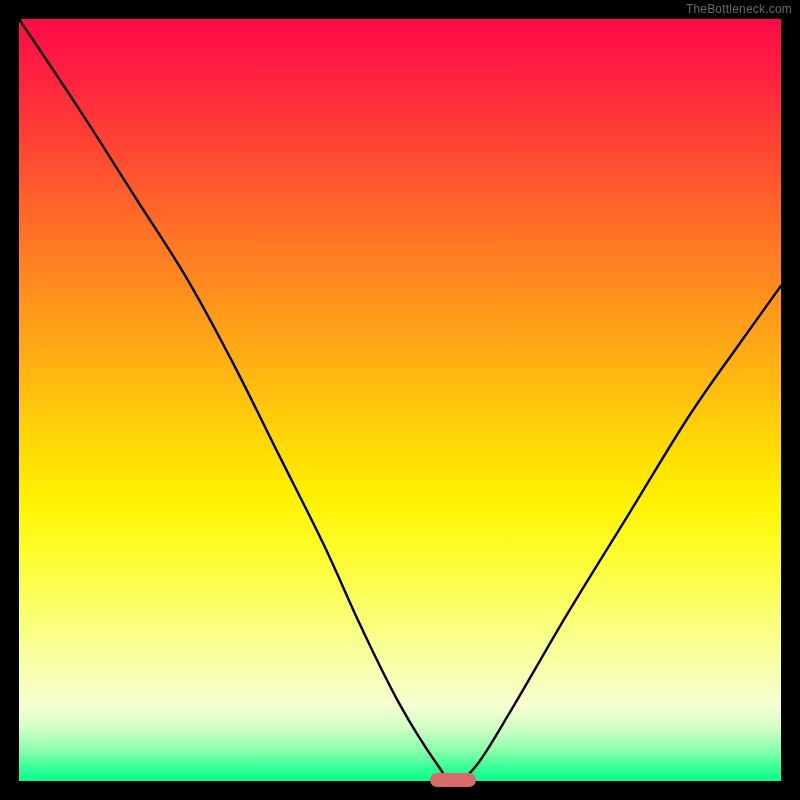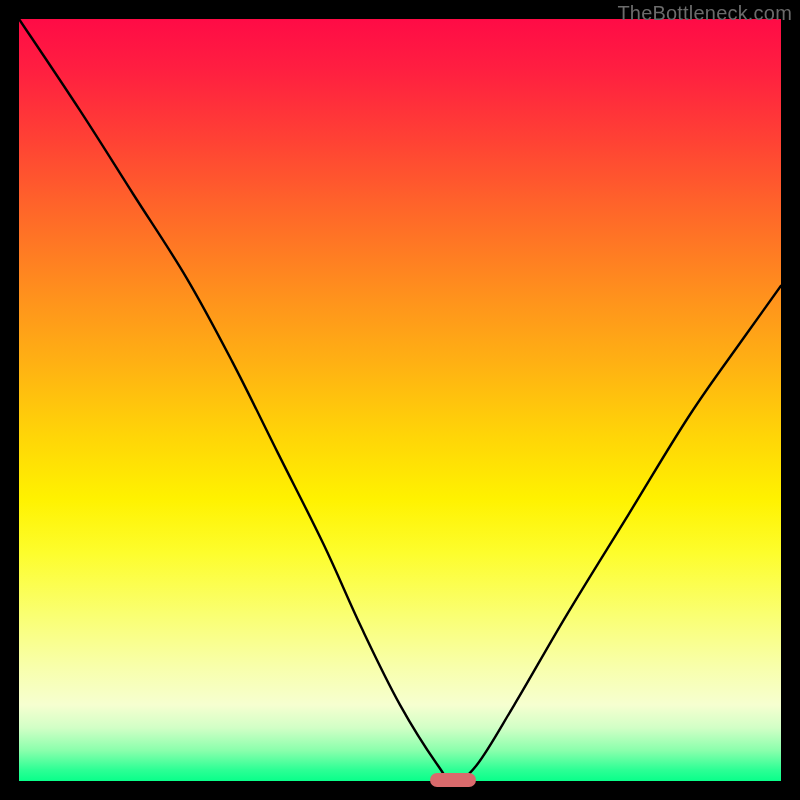--- a/index.html
+++ b/index.html
@@ -53,21 +53,21 @@
     position: absolute;
     height: 14px;
     border-radius: 7px;
     background: #d96a6c;
   }
   .watermark {
     position: absolute;
     top: 2px;
     right: 8px;
     color: #6b6b6b;
-    font-size: 20px;
+    font-size: 12px;
     font-weight: 500;
     letter-spacing: 0.2px;
   }
 </style>
 </head>
 <body>
 
 <div class="frame">
   <div class="plot-area">
 

